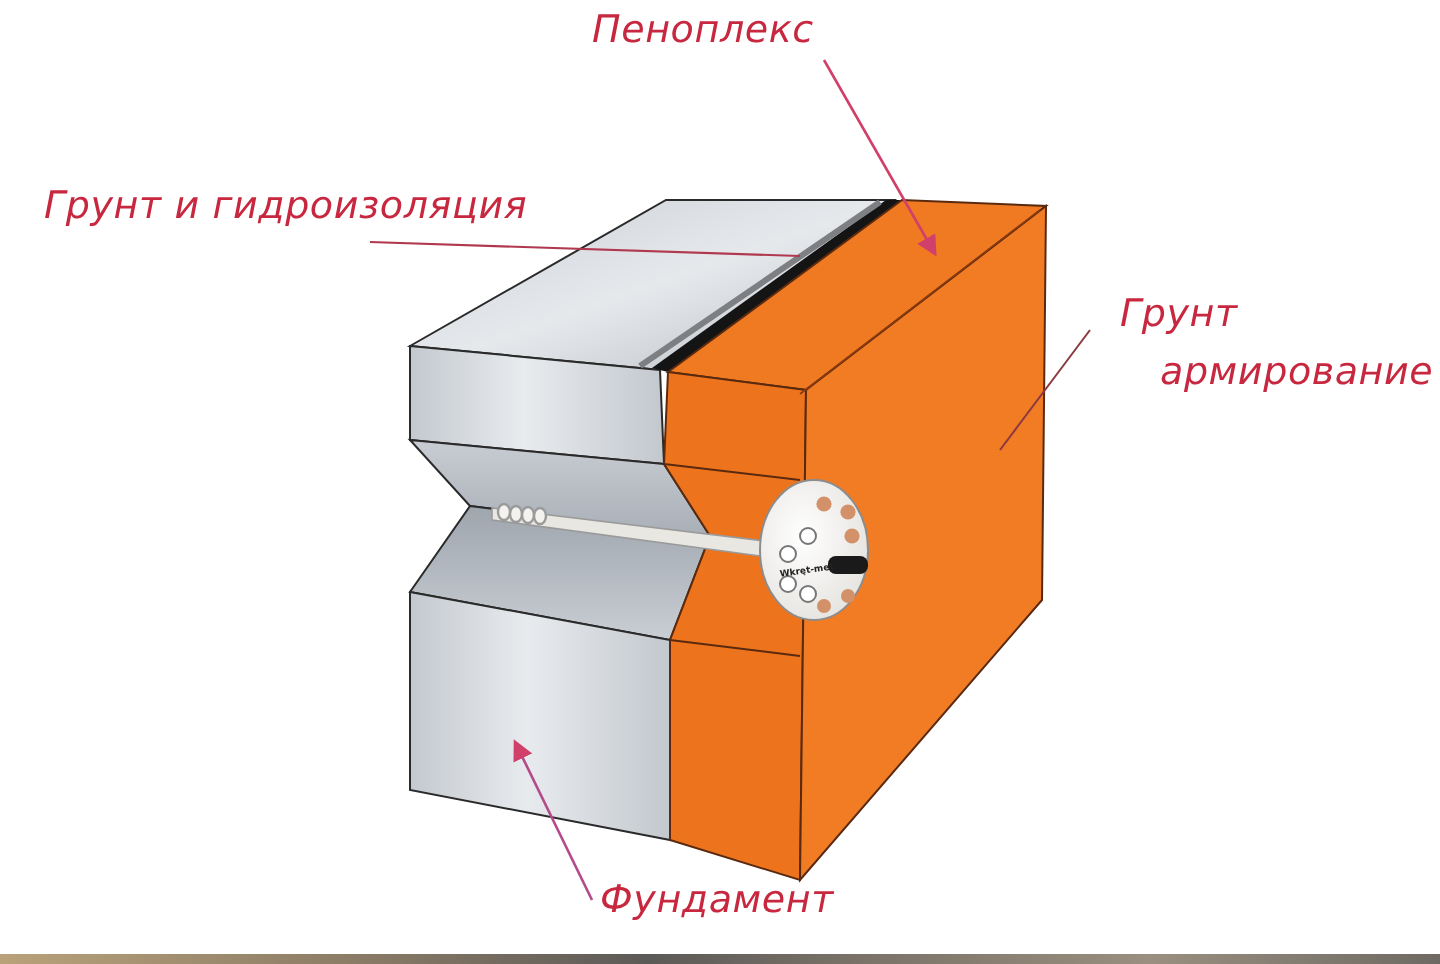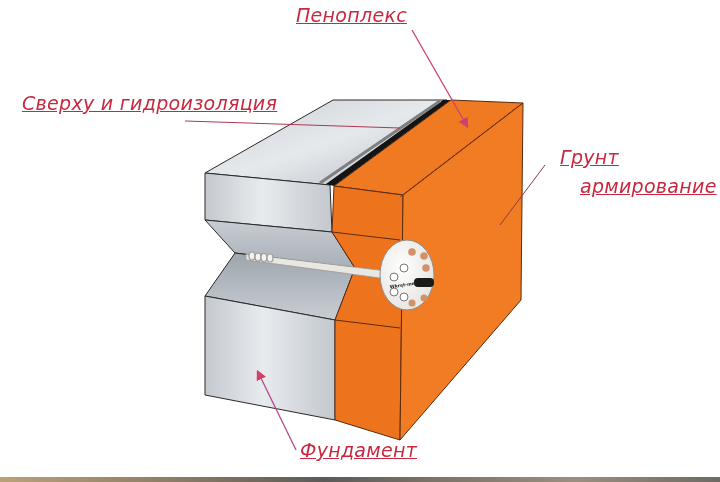--- a/index.html
+++ b/index.html
@@ -7,21 +7,20 @@
     #diagram { position:absolute; left:0; top:0; width:720px; height:482px; }
     .label {
       position:absolute;
       font-family:"DejaVu Sans", sans-serif;
       font-style:italic;
       color:#c8283f;
       font-size:19px;
       letter-spacing:0.3px;
       white-space:nowrap;
       line-height:1.15;
-      text-decoration:underline;
     }
     #lbl-penoplex { left:296px; top:5px; }
     #lbl-grunt { left:22px; top:93px; }
     #lbl-sverhu { left:560px; top:147px; }
     #lbl-arm { left:580px; top:176px; }
     #lbl-fund { left:300px; top:440px; }
     .bottom-strip { position:absolute; left:0; top:477px; width:720px; height:5px;
       background:linear-gradient(90deg,#b9a27a 0%,#8a7b66 25%,#5c5a58 45%,#7b7368 60%,#9a8f80 80%,#6e6a63 100%); }
   </style>
 </head>
@@ -116,18 +115,18 @@
     <text x="390" y="287" font-size="4.5" font-family="DejaVu Sans, sans-serif" font-weight="bold" fill="#222" transform="rotate(-8 400 287)">Wkręt-met</text>
   </g>
 
   <line x1="412" y1="30" x2="467" y2="126" stroke="#d0406a" stroke-width="1.3" marker-end="url(#arrowHead)"></line>
   <line x1="185" y1="121" x2="400" y2="128" stroke="#b0384f" stroke-width="1.1"></line>
   <line x1="545" y1="165" x2="500" y2="225" stroke="#8a3a40" stroke-width="1"></line>
   <line x1="296" y1="450" x2="258" y2="372" stroke="#b44a8a" stroke-width="1.3" marker-end="url(#arrowHead)"></line>
 </svg>
 
 <div class="label" id="lbl-penoplex">Пеноплекс</div>
-<div class="label" id="lbl-grunt">Сверху и гидроизоляция</div>
+<div class="label" id="lbl-grunt">Грунт и гидроизоляция</div>
 <div class="label" id="lbl-sverhu">Грунт</div>
 <div class="label" id="lbl-arm">армирование</div>
 <div class="label" id="lbl-fund">Фундамент</div>
 
 <div class="bottom-strip"></div>
 
 </body></html>

